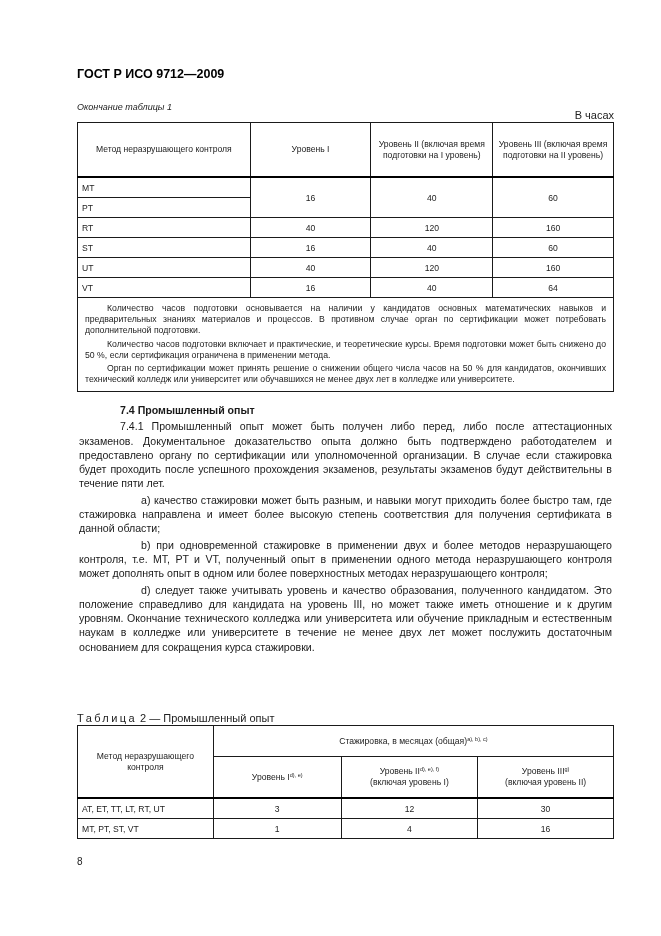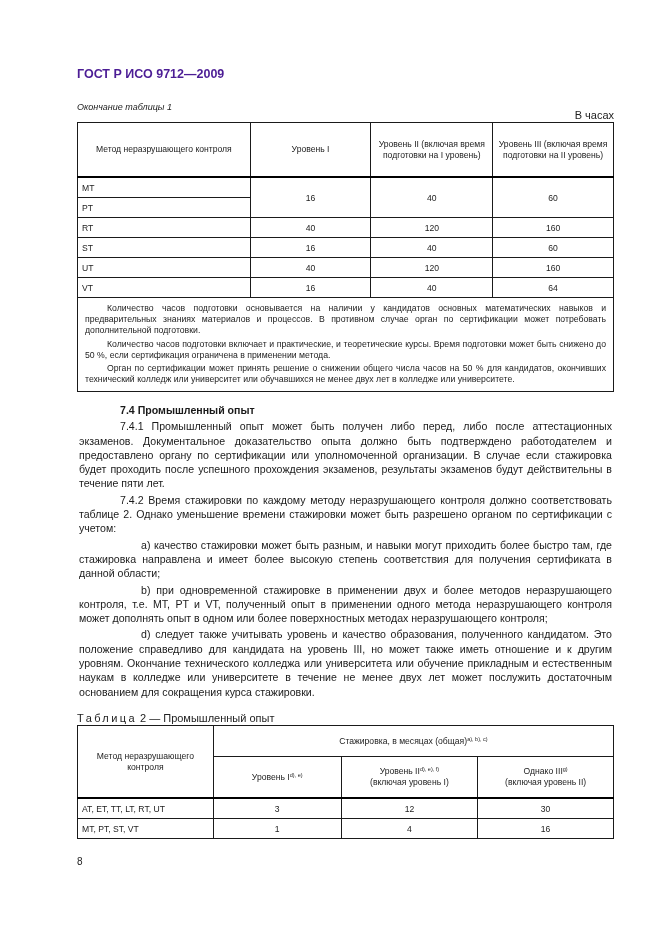--- a/index.html
+++ b/index.html
@@ -1,19 +1,19 @@
 <!DOCTYPE html>
 <html><head>
 <meta charset="utf-8">
 <style>
   html, body { margin:0; padding:0; background:#ffffff; }
   body { width:661px; height:936px; position:relative; overflow:hidden;
          font-family:"Liberation Sans", sans-serif; color:#1a1a1a; }
   .abs { position:absolute; }
-  .doc-title { left:77px; top:67px; font-size:12.5px; font-weight:bold; color:#4c1d95; }
+  .doc-title { left:77px; top:67px; font-size:12.5px; font-weight:bold; color:#000000; }
   .table-cont { left:77px; top:102px; font-size:9px; font-style:italic; color:#222; }
   .units { right:47px; top:109px; font-size:11px; color:#222; }
 
   table { border-collapse:collapse; position:absolute; font-size:8.6px; color:#222; }
   td, th { border:1px solid #1a1a1a; padding:0 4px; font-weight:normal; }
   #t1 { left:77px; top:122px; width:537px; }
   #t1 th { height:53px; text-align:center; line-height:11px; }
   #t1 tr.hdr th { border-bottom:2px solid #000; }
   #t1 td { height:19px; }
   #t1 td.num { text-align:center; }
@@ -98,21 +98,20 @@
       <p>Количество часов подготовки включает и практические, и теоретические курсы. Время подготовки может быть снижено до 50 %, если сертификация ограничена в применении метода.</p>
       <p>Орган по сертификации может принять решение о снижении общего числа часов на 50 % для кандидатов, окончивших технический колледж или университет или обучавшихся не менее двух лет в колледже или университете.</p>
     </td>
   </tr>
 </tbody>
   </table>
 
 <div class="abs body-text" style="top:401px;">
   <p class="sec" style="margin-bottom:1px;">7.4 Промышленный опыт</p>
   <p class="ind">7.4.1 Промышленный опыт может быть получен либо перед, либо после аттестационных экзаменов. Документальное доказательство опыта должно быть подтверждено работодателем и предоставлено органу по сертификации или уполномоченной организации. В случае если стажировка будет проходить после успешного прохождения экзаменов, результаты экзаменов будут действительны в течение пяти лет.</p>
-  <p class="ind">7.4.2 Время стажировки по каждому методу неразрушающего контроля должно соответствовать таблице 2. Однако уменьшение времени стажировки может быть разрешено органом по сертификации с учетом:</p>
   <p class="ind2">a) качество стажировки может быть разным, и навыки могут приходить более быстро там, где стажировка направлена и имеет более высокую степень соответствия для получения сертификата в данной области;</p>
   <p class="ind2">b) при одновременной стажировке в применении двух и более методов неразрушающего контроля, т.е. MT, PT и VT, полученный опыт в применении одного метода неразрушающего контроля может дополнять опыт в одном или более поверхностных методах неразрушающего контроля;</p>
   <p class="ind2">d) следует также учитывать уровень и качество образования, полученного кандидатом. Это положение справедливо для кандидата на уровень III, но может также иметь отношение и к другим уровням. Окончание технического колледжа или университета или обучение прикладным и естественным наукам в колледже или университете в течение не менее двух лет может послужить достаточным основанием для сокращения курса стажировки.</p>
 </div>
 
 <div class="abs t2-title">
   <span class="sp">Таблица</span><span> 2 — Промышленный опыт</span>
 </div>
 
 <table id="t2">
@@ -133,21 +132,21 @@
   </tr>
   <tr class="last-h">
     <th class="h2">
       <span>Уровень I</span><sup>d), e)</sup>
     </th>
     <th class="h2">
       <span>Уровень II</span><sup>d), e), f)</sup><br>
       <span>(включая уровень I)</span>
     </th>
     <th class="h2">
-      <span>Однако III</span><sup>g)</sup><br>
+      <span>Уровень III</span><sup>g)</sup><br>
       <span>(включая уровень II)</span>
     </th>
   </tr>
   <tr>
     <td>AT, ET, TT, LT, RT, UT</td>
     <td class="num">3</td>
     <td class="num">12</td>
     <td class="num">30</td>
   </tr>
   <tr>

